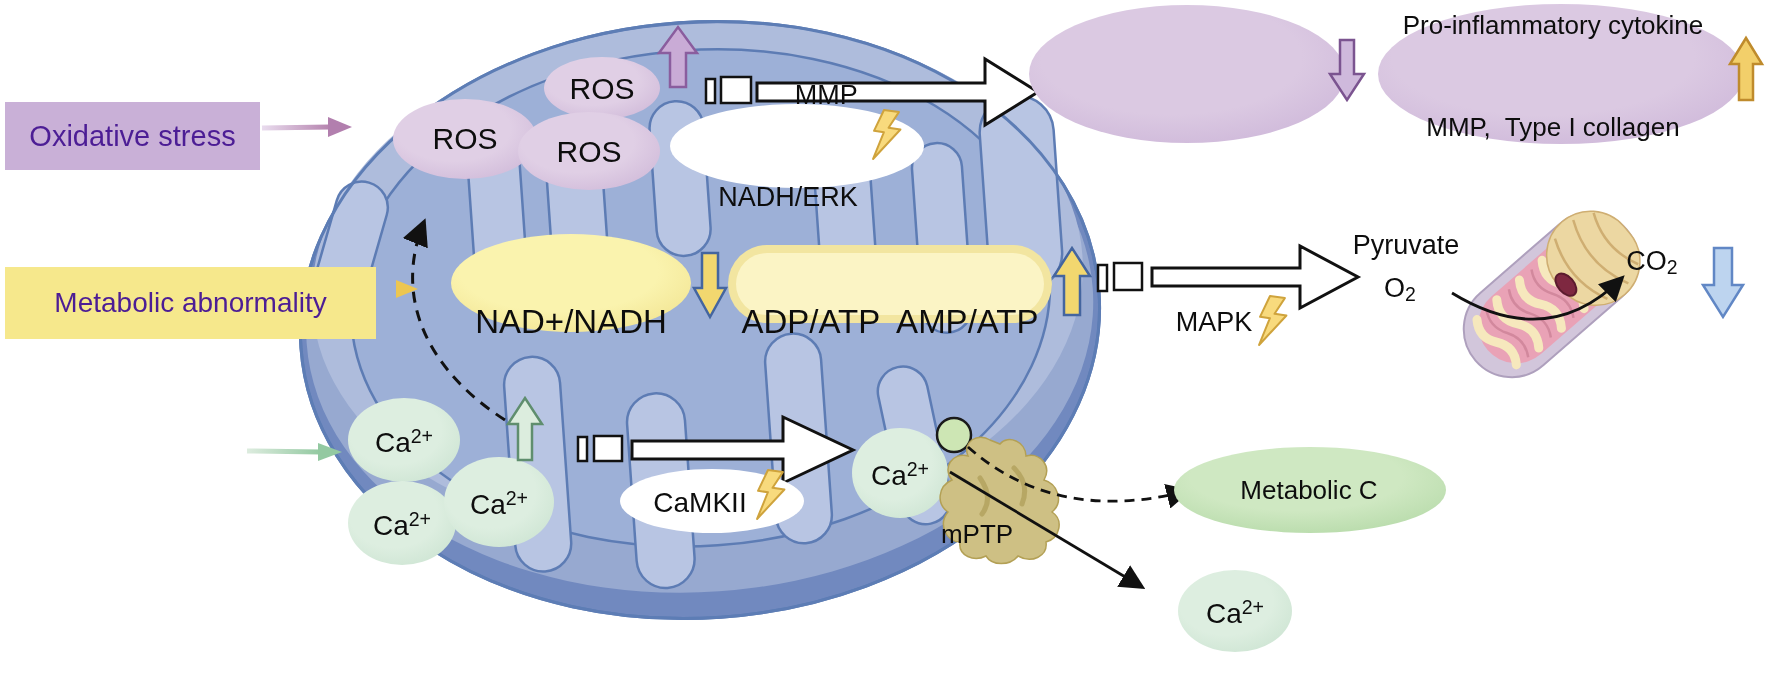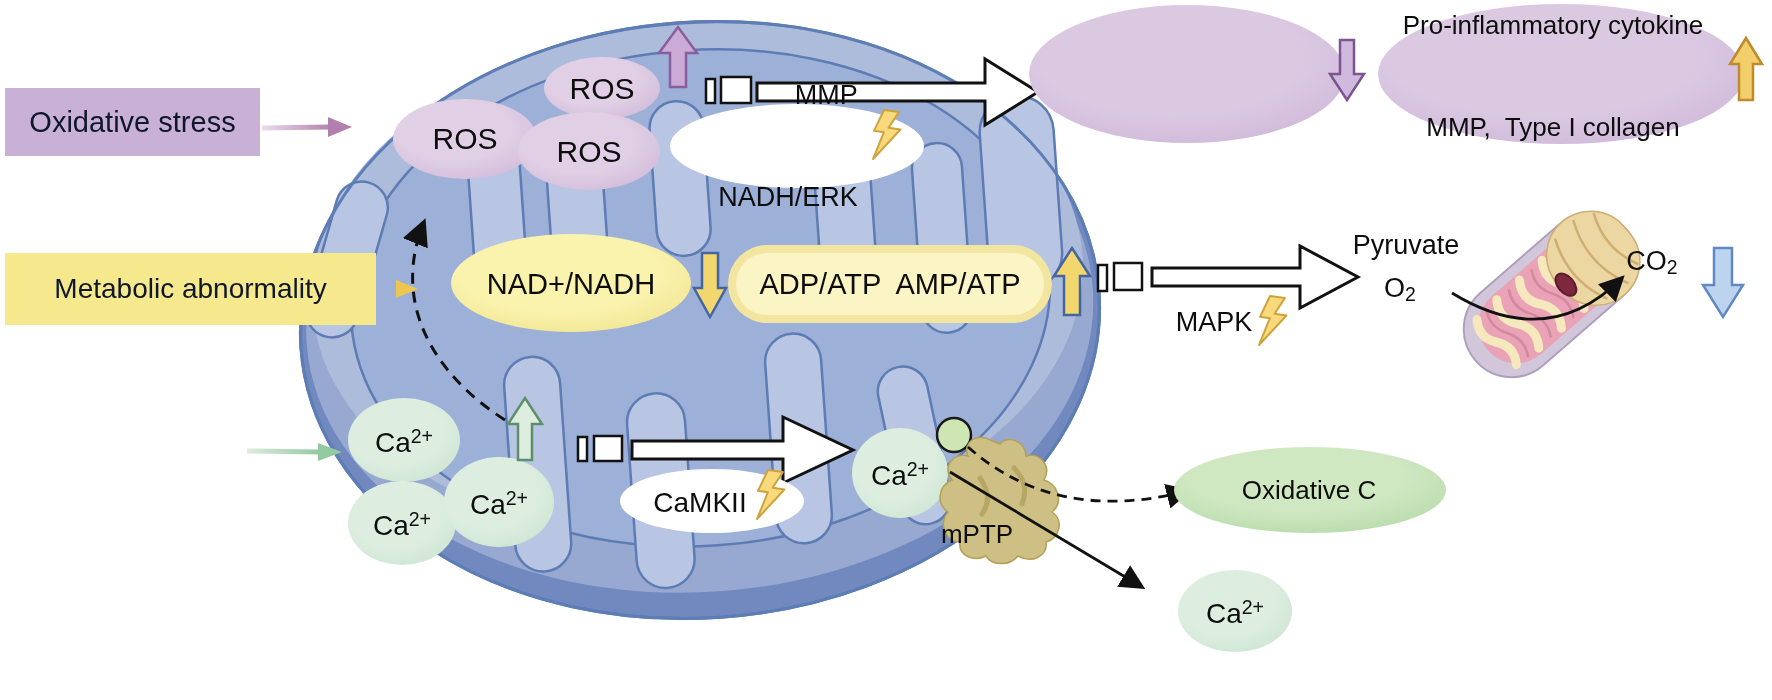--- a/index.html
+++ b/index.html
@@ -1,26 +1,26 @@
 <!DOCTYPE html>
 <html><head>
 <meta charset="utf-8">
 <style>
   html,body{margin:0;padding:0;background:#fff;}
   .figure{position:relative;width:1772px;height:700px;background:#ffffff;overflow:hidden;
           font-family:"Liberation Sans",sans-serif;color:#0d0d0d;}
   .layer{position:absolute;left:0;top:0;}
   .input-box{position:absolute;display:flex;align-items:center;justify-content:center;
-             font-size:29px;color:#0f172a;}
+             font-size:29px;color:#4c1d95;margin-top:14px;}
   .box-oxidative{left:5px;top:88px;width:255px;height:68px;background:#c9b0d7;}
   .box-metabolic{left:5px;top:253px;width:371px;height:72px;background:#f6e88c;font-size:28px;}
   .box-calcium{left:2px;top:420px;width:256px;height:58px;background:#d9e9dc;}
   .lbl{position:absolute;transform:translate(-50%,-50%);white-space:pre;text-align:center;line-height:1.25;}
   .lbl.left{transform:translate(0,-50%);text-align:left;}
-  .f30{font-size:30px;} .f29{font-size:29px;} .f28{font-size:28px;} .f27{font-size:27px;} .f26{font-size:26px;}
+  .f30{font-size:30px;} .f29{font-size:33px;margin-top:38px;} .f28{font-size:28px;} .f27{font-size:27px;} .f26{font-size:26px;}
   .two-line{line-height:34px;}
   .sp{font-size:70%;vertical-align:0.45em;line-height:0;}
   .sb{font-size:72%;vertical-align:-0.2em;line-height:0;}
   .blk{display:block;}
   svg{display:block;}
 </style>
 </head>
 <body>
 
 <div class="figure">
@@ -238,15 +238,15 @@
   <div class="lbl f27" style="left:1652px;top:262px;"><span>CO</span><span class="sb">2</span></div>
 
   <div class="lbl f28" style="left:404px;top:442px;"><span>Ca</span><span class="sp">2+</span></div>
   <div class="lbl f28" style="left:402px;top:525px;"><span>Ca</span><span class="sp">2+</span></div>
   <div class="lbl f28" style="left:499px;top:504px;"><span>Ca</span><span class="sp">2+</span></div>
   <div class="lbl f28" style="left:900px;top:475px;"><span>Ca</span><span class="sp">2+</span></div>
   <div class="lbl f28" style="left:1235px;top:613px;"><span>Ca</span><span class="sp">2+</span></div>
 
   <div class="lbl f28" style="left:700px;top:502px;">CaMKII</div>
   <div class="lbl f26" style="left:977px;top:534px;">mPTP</div>
-  <div class="lbl f26" style="left:1309px;top:490px;">Oxidative C</div>
+  <div class="lbl f26" style="left:1309px;top:490px;">Metabolic C</div>
 
 </div>
 
 </body></html>

